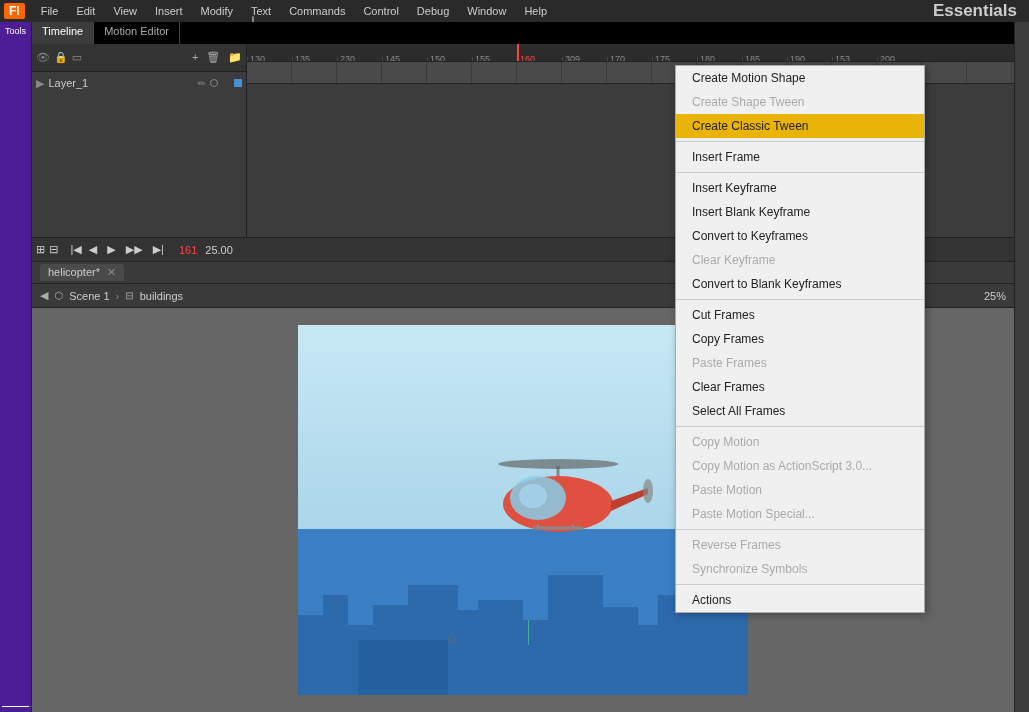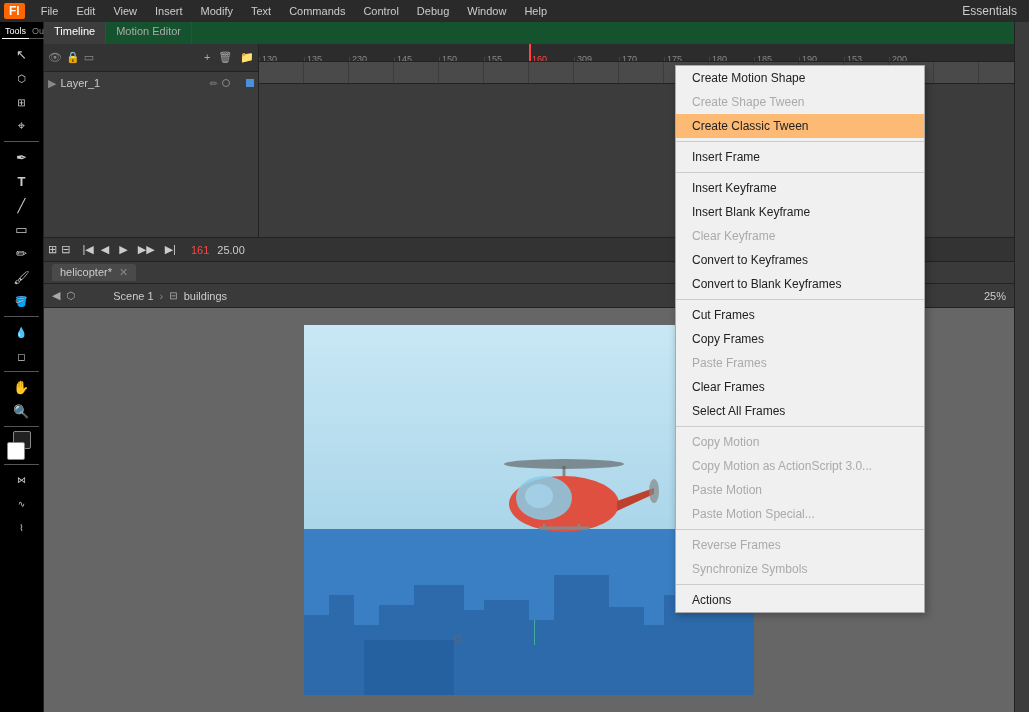--- a/index.html
+++ b/index.html
@@ -8,29 +8,29 @@
     
     #menubar {
       display: flex; align-items: center; background: #2a2a2a; height: 22px;
       color: #ccc; padding: 0 4px; gap: 2px;
     }
     .fl-logo {
       background: #f60; color: white; font-weight: bold; font-size: 12px;
       padding: 1px 5px; margin-right: 6px; border-radius: 2px;
     }
     .menu-item { padding: 2px 8px; cursor: pointer; font-size: 11px; }
-    .menu-right { margin-left: auto; color: #ccc; font-size: 12px; padding: 2px 8px; }
+    .menu-right { margin-left: auto; color: #ccc; font-size: 17px; padding: 2px 8px; font-weight: bold; }
 
     
     #main { display: flex; height: calc(712px - 22px); }
 
     
     #toolbar {
-      width: 44px; background: #000000; border-right: 1px solid #222;
-      display: flex; flex-direction: column; padding: 2px;
+      width: 32px; background: #4c1d95; border-right: 1px solid #222;
+      display: flex; flex-direction: row; padding: 2px;
     }
     .tool-tab {
       font-size: 9px; padding: 2px 4px; cursor: pointer; color: #ccc;
       border-bottom: 1px solid #555;
     }
     .tool-tab.active { color: white; border-bottom: 1px solid white; }
     .tool-btn {
       width: 22px; height: 22px; display: flex; align-items: center; justify-content: center;
       cursor: pointer; color: #ccc; font-size: 13px; border-radius: 2px;
       margin: 1px auto;
@@ -38,21 +38,21 @@
     .tool-divider { border-top: 1px solid #555; margin: 3px 2px; }
 
     
     #content { flex: 1; display: flex; flex-direction: column; }
 
     
     #timeline-panel {
       height: 240px; background: #3c3c3c; border-bottom: 1px solid #222;
       display: flex; flex-direction: column;
     }
-    .panel-tabs { display: flex; background: #14532d; height: 22px; }
+    .panel-tabs { display: flex; background: #000000; height: 22px; }
     .panel-tab {
       padding: 3px 10px; font-size: 11px; color: #aaa; cursor: pointer;
       border-right: 1px solid #444;
     }
     .panel-tab.active { color: white; background: #3c3c3c; }
 
     
     #timeline-content { display: flex; flex: 1; overflow: hidden; }
     #layers-panel { width: 215px; background: #3c3c3c; border-right: 1px solid #222; }
     .layers-header {
@@ -109,21 +109,21 @@
 
     
     #context-menu {
       position: absolute; left: 675px; top: 65px;
       width: 250px; background: #f0f0f0; border: 1px solid #aaa;
       box-shadow: 2px 2px 8px rgba(0,0,0,0.3); z-index: 1000; font-size: 12px;
     }
     .ctx-item {
       padding: 5px 16px; cursor: pointer; color: #222; white-space: nowrap;
     }
-    .ctx-item.active { background: #fdba74; }
+    .ctx-item.active { background: #eab308; }
     .ctx-item.disabled { color: #aaa; cursor: default; }
     .ctx-separator { height: 1px; background: #ccc; margin: 3px 0; }
 
     
     #right-panel {
       width: 30px; background: #3c3c3c; border-left: 1px solid #222;
     }
   </style>
 </head>
 <body>
@@ -253,21 +253,21 @@
     <div id="stage-area">
       <div class="stage-header">
         <div class="stage-tab">
           <span>helicopter*</span>
           <span style="margin-left:4px; cursor:pointer; color:#888;">✕</span>
         </div>
       </div>
       <div style="height:24px; background:#3a3a3a; display:flex; align-items:center; padding:0 8px; gap:6px; border-bottom:1px solid #222;">
         <span style="color:#aaa; cursor:pointer;">◀</span>
         <span style="color:#aaa; font-size:10px;">⬡</span>
-        <span style="color:#ccc; cursor:pointer;margin-left:32px;">Scene 1</span>
+        <span style="color:#ccc; cursor:pointer;">Scene 1</span>
         <span style="color:#888;">›</span>
         <span style="color:#aaa; font-size:10px;">⊟</span>
         <span style="color:#ccc; cursor:pointer;">buildings</span>
         <span style="margin-left:auto; color:#ccc;">25%</span>
       </div>
       <div id="stage-canvas">
         <div class="canvas-area">
 
           <div class="sky"></div>
 
@@ -328,22 +328,22 @@
 <div id="context-menu">
 
 <div class="ctx-item">Create Motion Shape</div>
     <div class="ctx-item disabled">Create Shape Tween</div>
     <div class="ctx-item active">Create Classic Tween</div>
     <div class="ctx-separator"></div>
     <div class="ctx-item">Insert Frame</div>
     <div class="ctx-separator"></div>
     <div class="ctx-item">Insert Keyframe</div>
     <div class="ctx-item">Insert Blank Keyframe</div>
+    <div class="ctx-item">Convert to Keyframes</div>
     <div class="ctx-item disabled">Clear Keyframe</div>
-    <div class="ctx-item">Convert to Keyframes</div>
     <div class="ctx-item">Convert to Blank Keyframes</div>
     <div class="ctx-separator"></div>
     <div class="ctx-item">Cut Frames</div>
     <div class="ctx-item">Copy Frames</div>
     <div class="ctx-item disabled">Paste Frames</div>
     <div class="ctx-item">Clear Frames</div>
     <div class="ctx-item">Select All Frames</div>
     <div class="ctx-separator"></div>
     <div class="ctx-item disabled">Copy Motion</div>
     <div class="ctx-item disabled">Copy Motion as ActionScript 3.0...</div>

